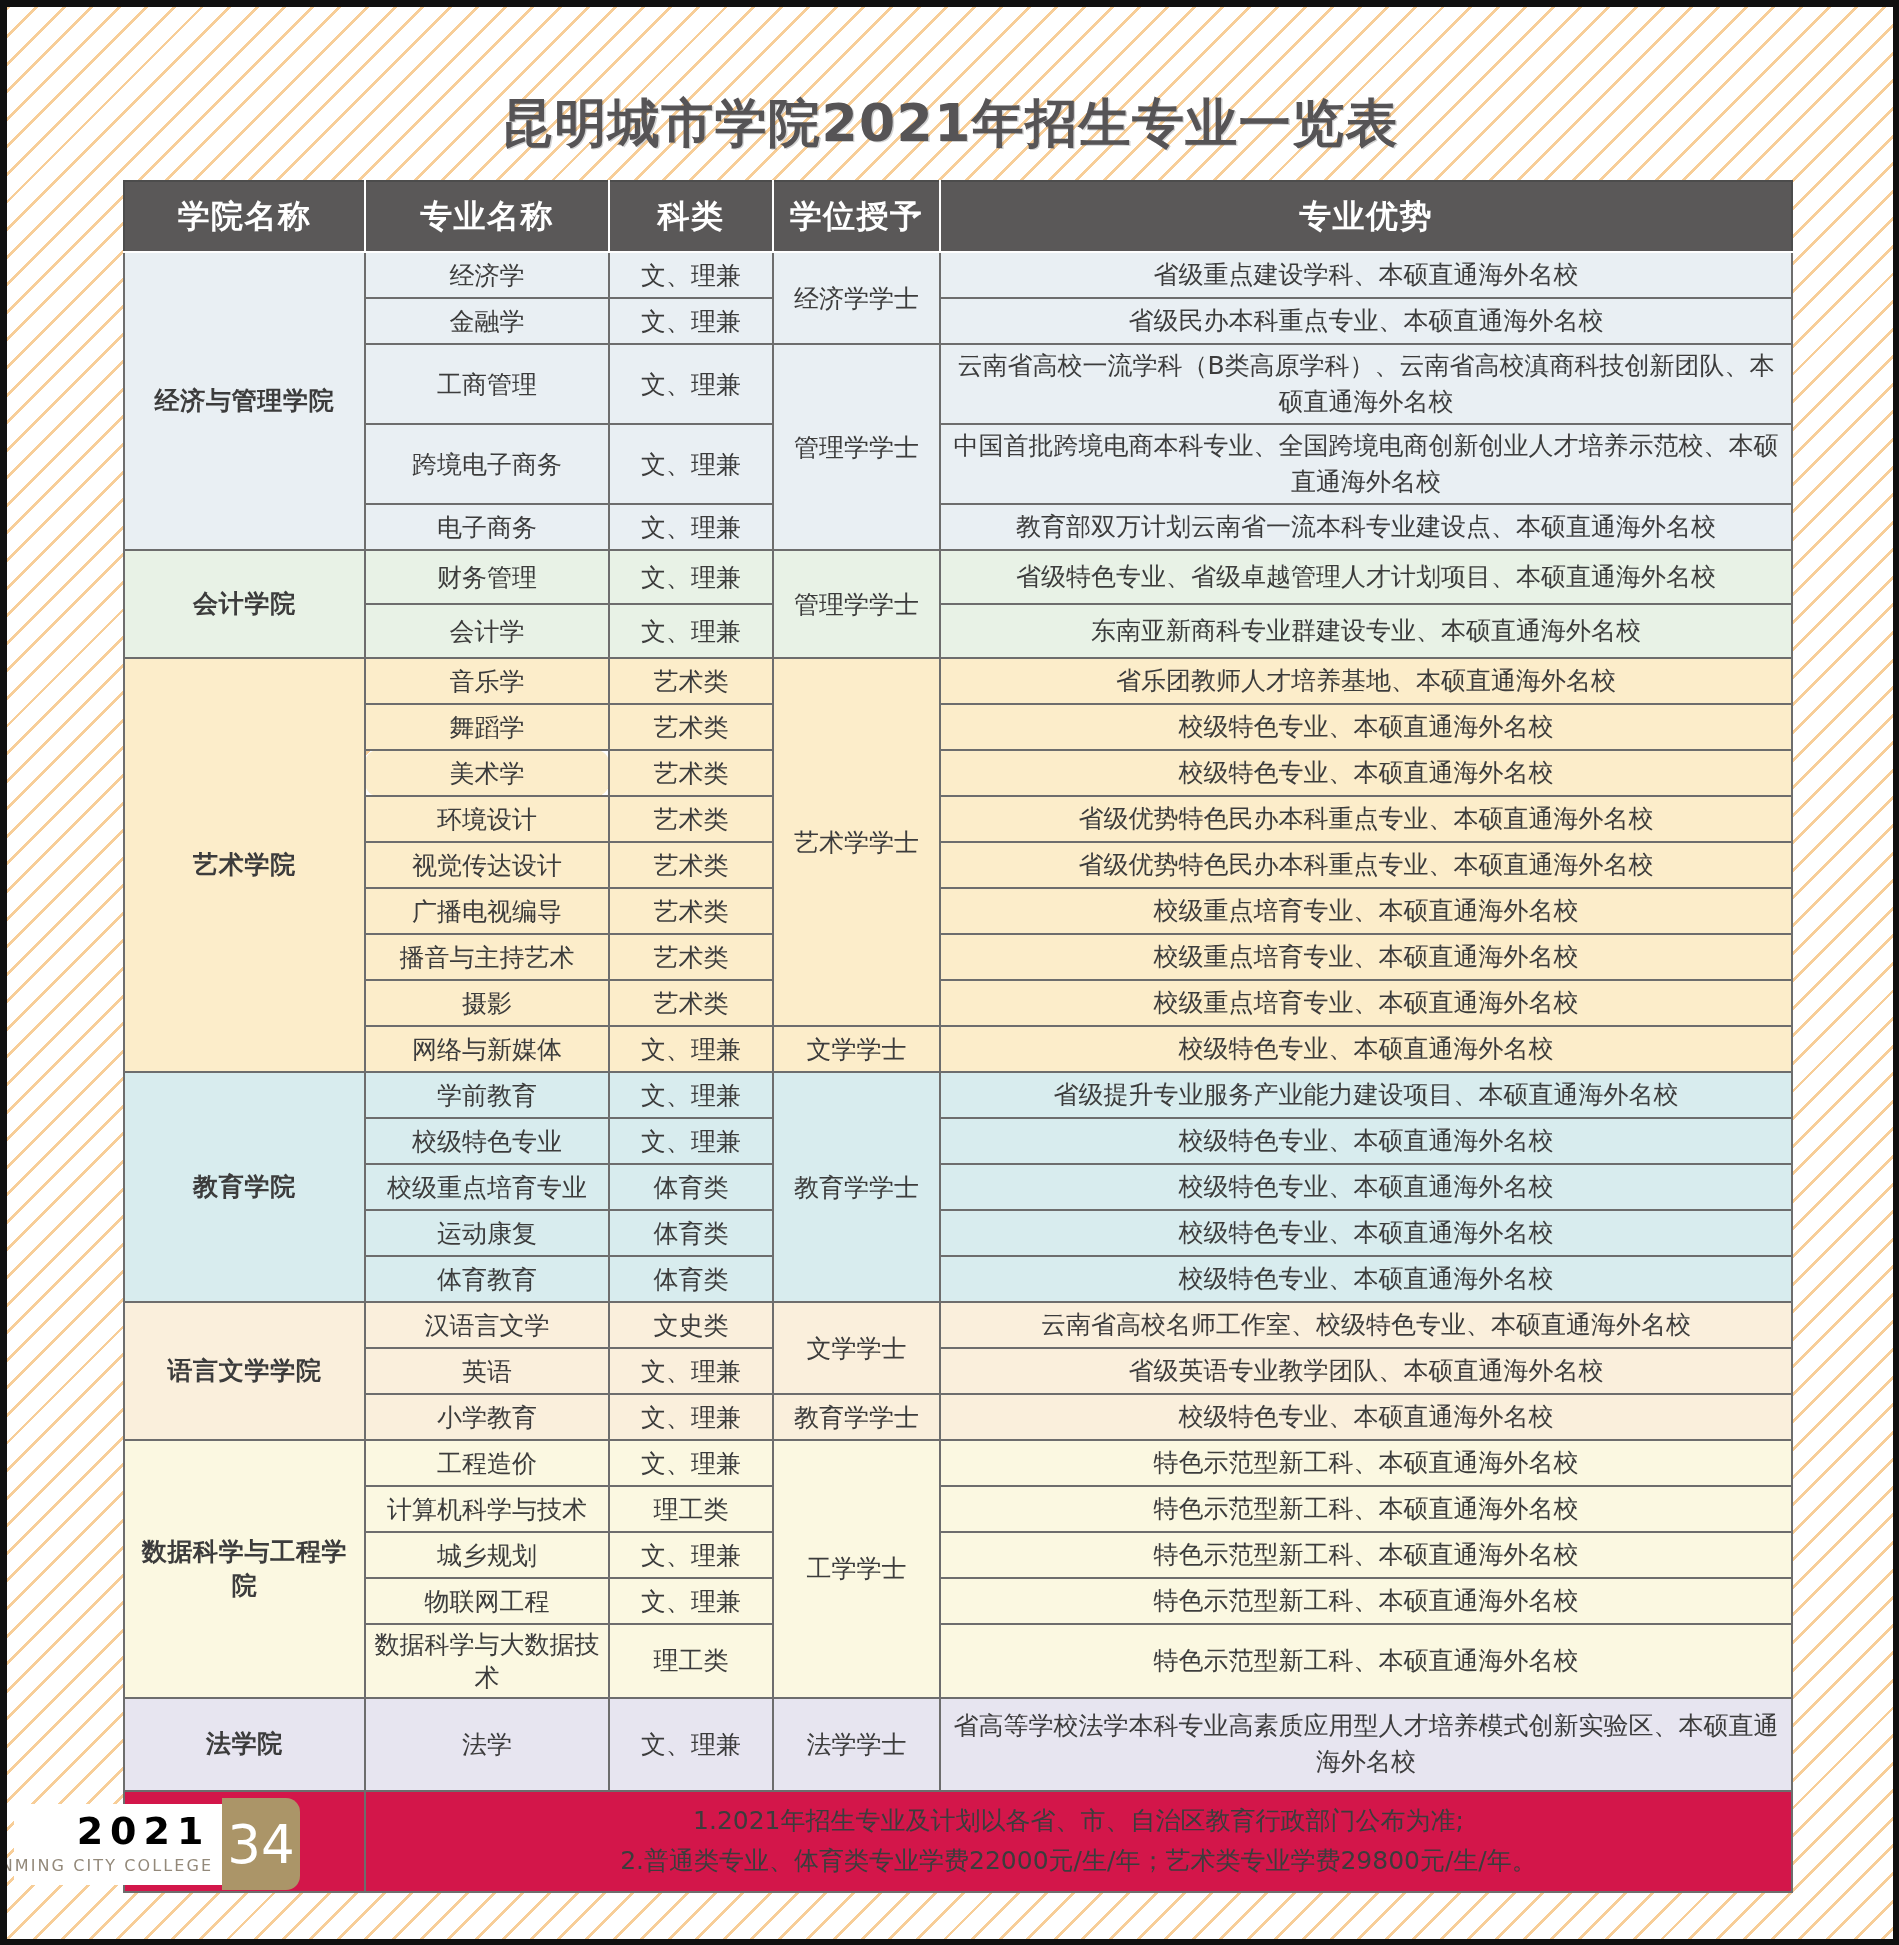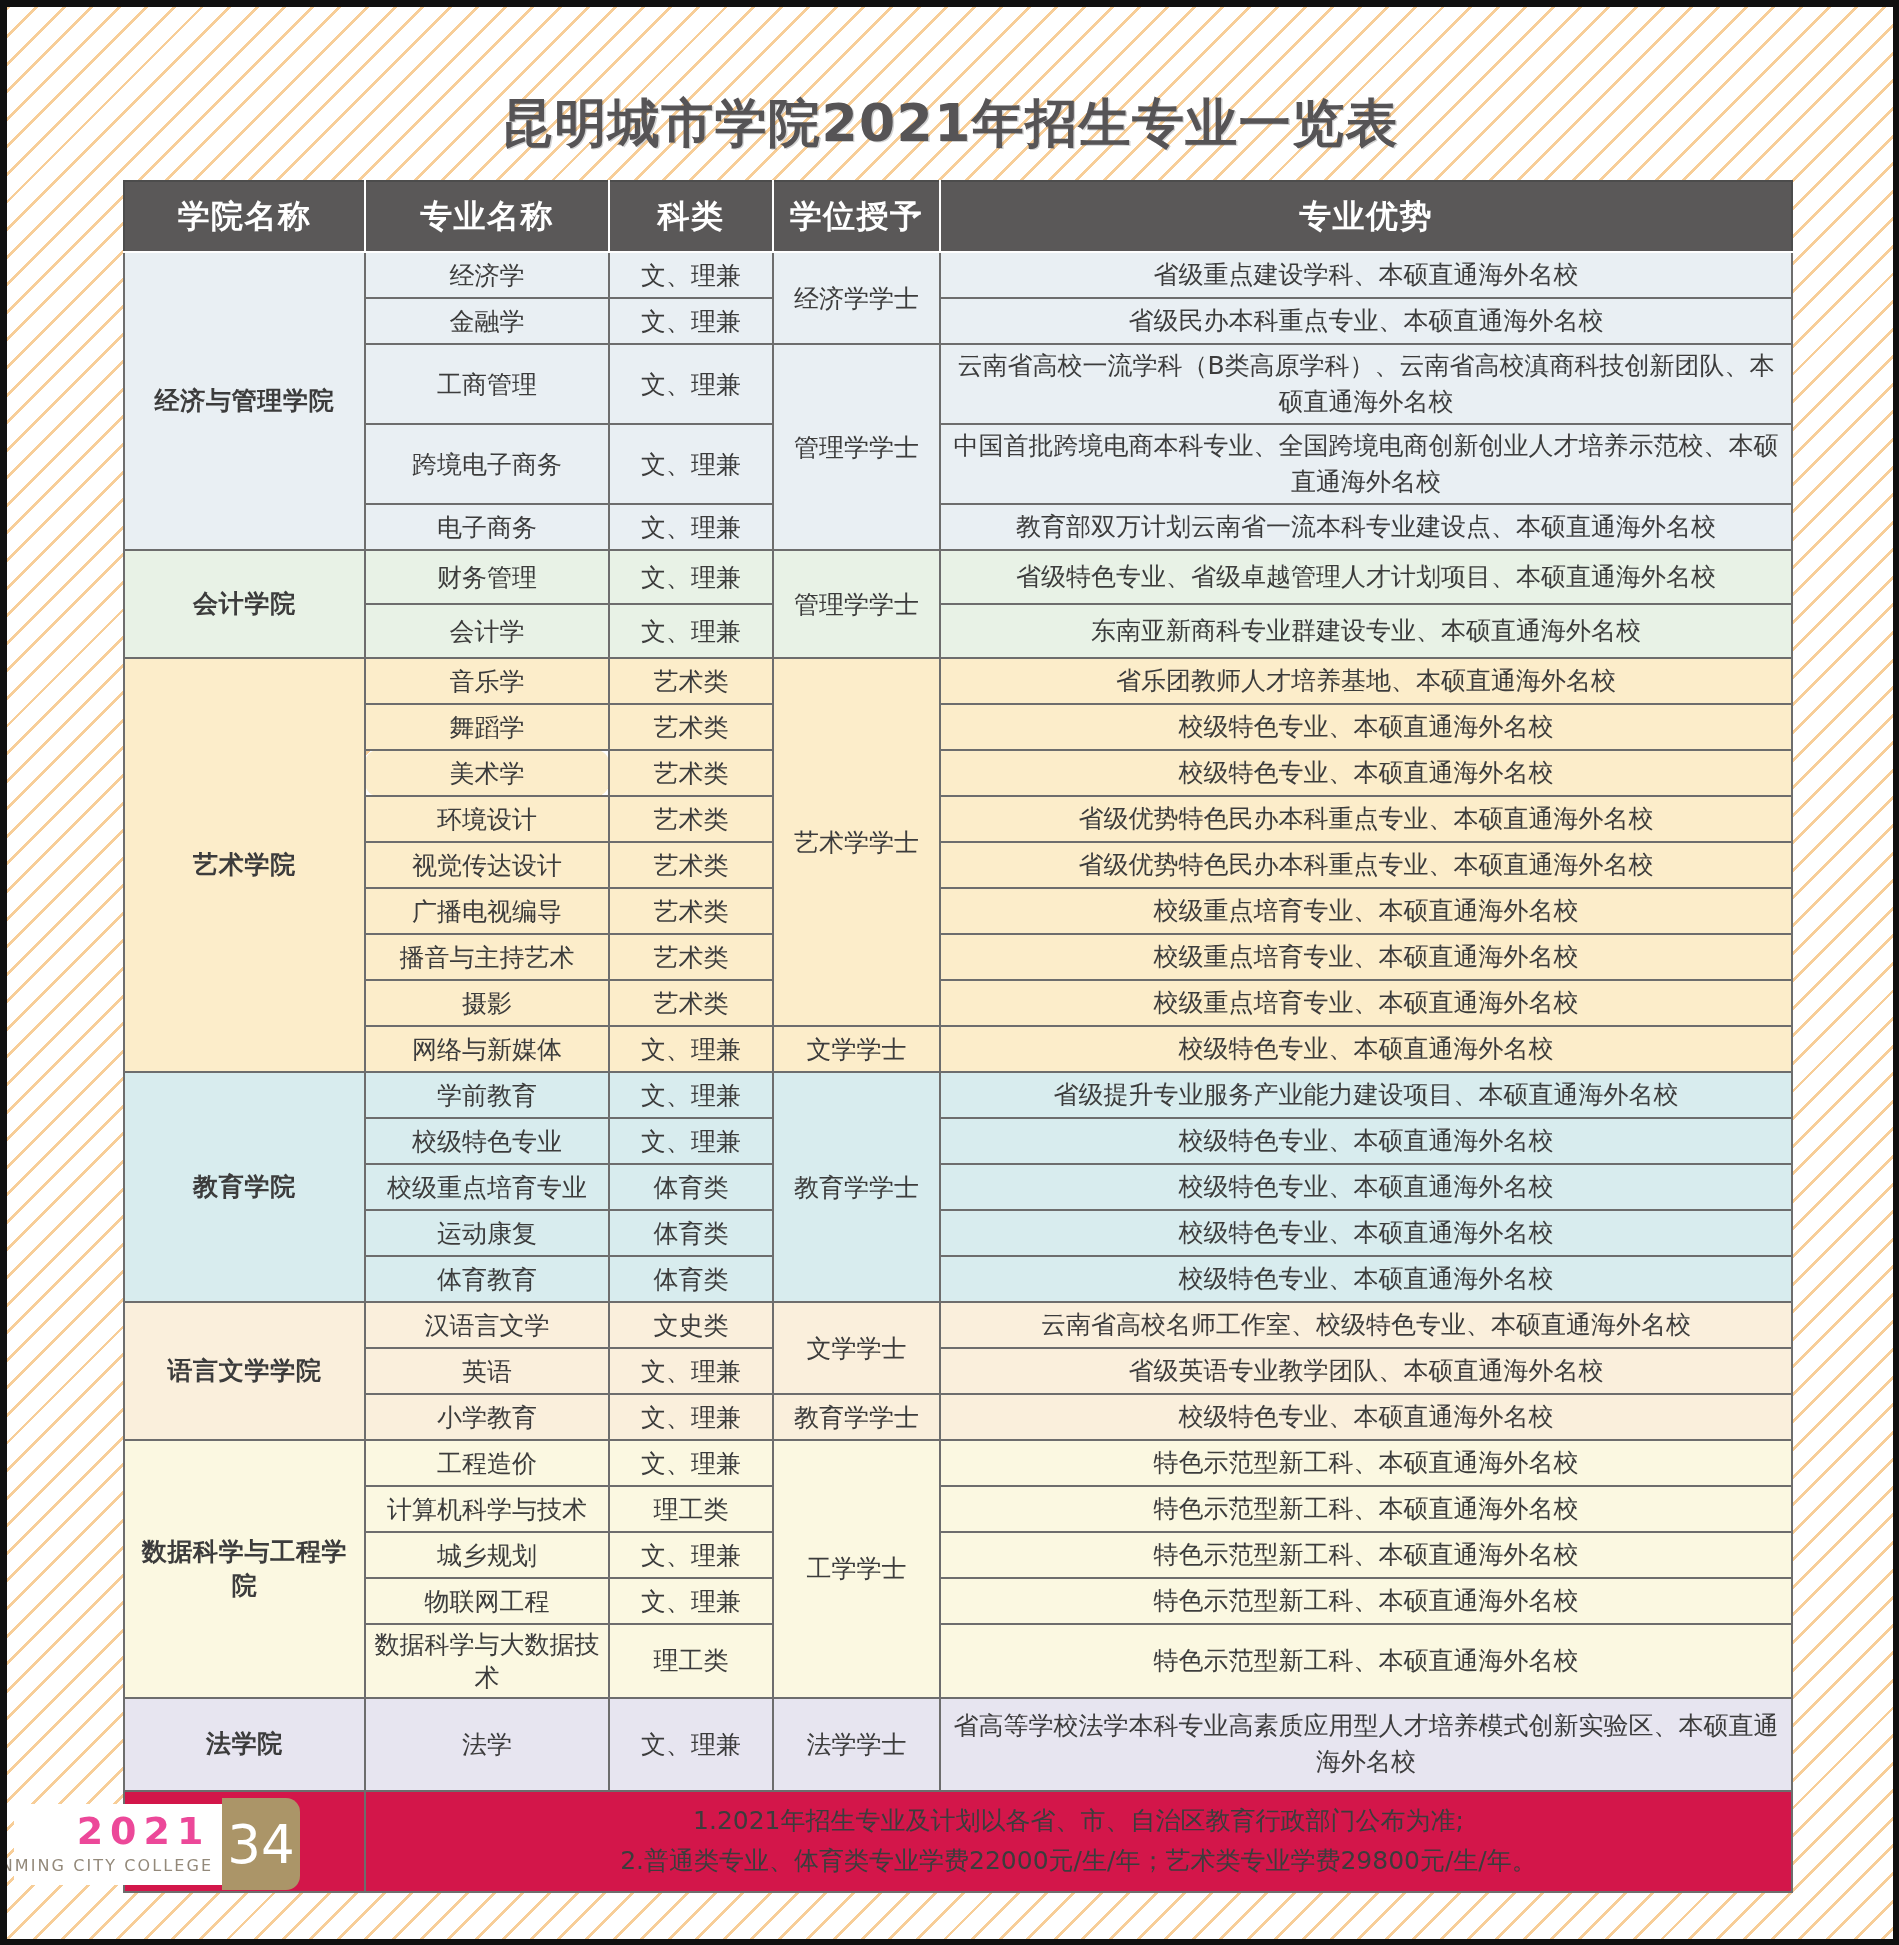--- a/index.html
+++ b/index.html
@@ -56,21 +56,21 @@
     text-align:left;color:#ffffff;font-size:26px;line-height:1.6;
     padding-left:91px;
   }
   .footer{position:absolute;left:7px;top:1791px;height:92px;}
   .footer-card{
     position:absolute;left:0;top:5.6px;width:209px;height:81px;
     background:#ffffff;
   }
   .footer-year{
     position:absolute;right:12.6px;top:5.6px;
-    font-size:38px;color:#ec4899;letter-spacing:7px;font-weight:bold;
+    font-size:38px;color:#000000;letter-spacing:7px;font-weight:bold;
   }
   .footer-college{
     position:absolute;right:9.8px;top:52px;
     font-size:16px;color:#93897a;letter-spacing:2.1px;white-space:nowrap;
   }
   .footer-pagebox{
     position:absolute;left:208px;top:0;width:78px;height:92px;
     background:#ab9568;border-radius:0 14px 14px 0;
     display:flex;align-items:center;justify-content:center;
   }

